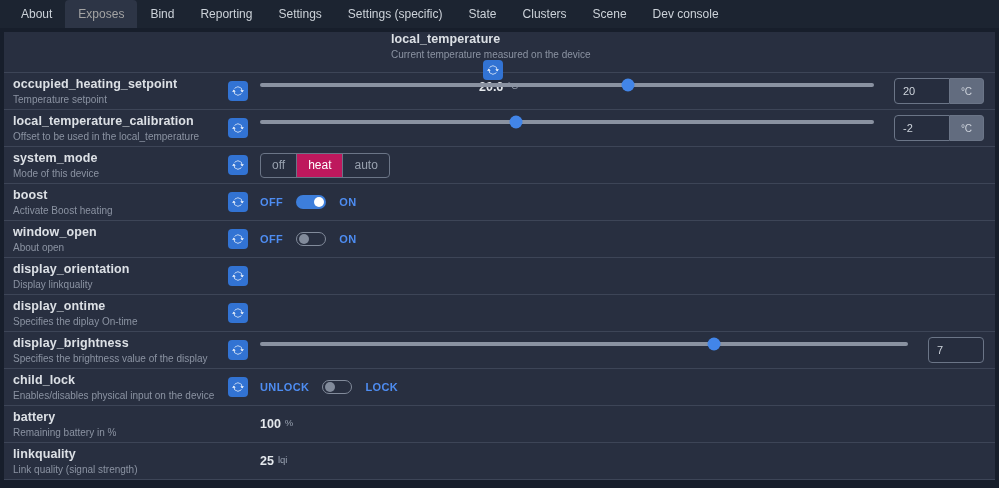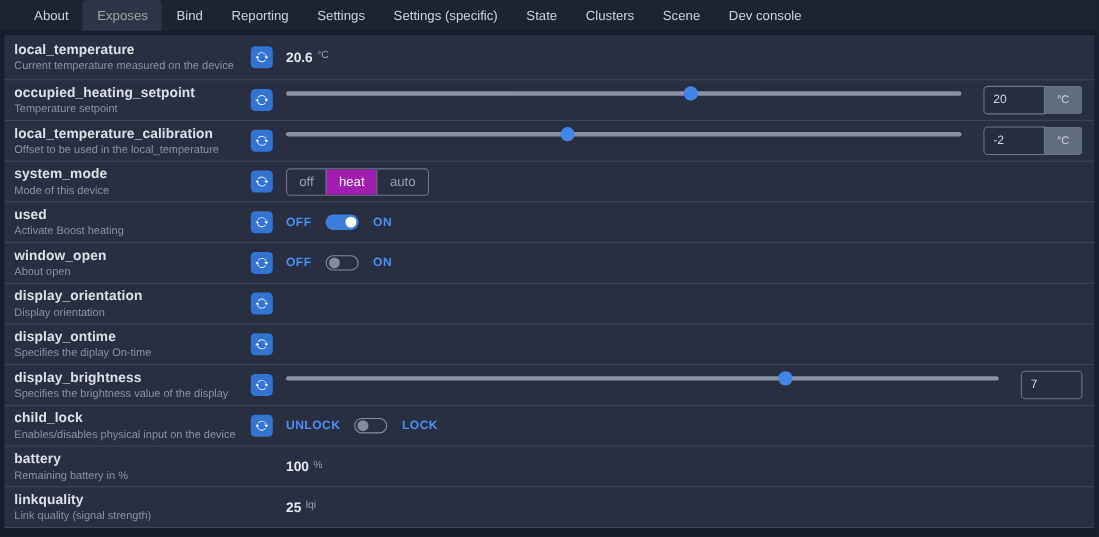--- a/index.html
+++ b/index.html
@@ -7,39 +7,39 @@
   body {
     width: 999px; height: 488px;
     background: #171e2b;
     font-family: "Liberation Sans", sans-serif;
     overflow: hidden;
     position: relative;
   }
   
   .navbar {
     height: 28px; background: #1c2431;
-    display: flex; align-items: stretch; padding-left: 18px;
+    display: flex; align-items: stretch; padding-left: 8px;
   }
   .tab {
     display: flex; align-items: center;
     padding: 0 13px; font-size: 12px; color: #ccd2d9; cursor: pointer;
     white-space: nowrap;
   }
   .tab.active { background: #2d3546; border-radius: 4px 4px 0 0; color: #a3a3a3; }
   
   .card {
     position: absolute; left: 4px; right: 4px; top: 32px; bottom: 8px;
     background: #282f40; overflow: hidden;
   }
   .row {
     height: 37px; display: flex; align-items: center;
     padding: 0 11px 0 9px;
     border-bottom: 1px solid #3d4557;
   }
-  .row:first-child { height: 41px; }
+  .row:first-child { height: 41px; flex-direction: column; }
   .left { width: 215px; flex: none; overflow: hidden; }
   .name { font-size: 12.5px; font-weight: 700; color: #dce0e5; letter-spacing: .1px; }
   .desc { font-size: 10px; color: #8b93a2; margin-top: 3px; white-space: nowrap; }
   .refresh {
     width: 20px; height: 20px; flex: none; margin-right: 12px;
     background: #3273d3; border: none; border-radius: 4px;
     display: flex; align-items: center; justify-content: center;
     cursor: pointer; padding: 0;
   }
   .refresh svg { width: 12px; height: 12px; fill: #fff; }
@@ -66,21 +66,21 @@
     display: flex; align-items: center; justify-content: center;
     font-size: 10px; color: #ced3dc;
   }
   
   .btn-group { display: flex; border: 1px solid #6b7587; border-radius: 4px; overflow: hidden; height: 25px; }
   .opt {
     background: transparent; border: none; color: #98a1af;
     font-size: 12px; padding: 0 11px; height: 100%; cursor: pointer; font-family: inherit;
   }
   .opt + .opt { border-left: 1px solid #6b7587; }
-  .opt.selected { background: #a21caf; color: #fff; }
+  .opt.selected { background: #be185d; color: #fff; }
   
   .toggle-wrap { display: flex; align-items: center; gap: 13px; }
   .toggle-label { font-size: 11px; font-weight: 700; color: #4e8df2; letter-spacing: .4px; cursor: pointer; }
   .switch { width: 30px; height: 14px; border-radius: 7px; position: relative; cursor: pointer; flex: none; }
   .switch.on { background: #3d7edb; }
   .switch.on .knob { position: absolute; right: 2px; top: 2px; width: 10px; height: 10px; border-radius: 50%; background: #fff; }
   .switch.off { border: 1px solid #828b9b; }
   .switch.off .knob { position: absolute; left: 2px; top: 1px; width: 10px; height: 10px; border-radius: 50%; background: #828b9b; }
 </style>
 </head>
@@ -173,21 +173,21 @@
       <div class="control">
         <div class="btn-group">
           <button class="opt">off</button>
           <button class="opt selected">heat</button>
           <button class="opt">auto</button>
         </div>
       </div>
     </div>
     <div class="row">
       <div class="left">
-        <div class="name">used</div>
+        <div class="name">boost</div>
         <div class="desc">Activate Boost heating</div>
       </div>
       <button class="refresh">
         <svg viewBox="0 0 16 16">
     <path d="M11.534 7h3.932a.25.25 0 0 1 .192.41l-1.966 2.36a.25.25 0 0 1-.384 0l-1.966-2.36a.25.25 0 0 1 .192-.41zm-11 2h3.932a.25.25 0 0 0 .192-.41L2.692 6.23a.25.25 0 0 0-.384 0L.342 8.59A.25.25 0 0 0 .534 9z"></path>
     <path d="M8 3c-1.552 0-2.94.707-3.857 1.818a.5.5 0 1 1-.771-.636A6.002 6.002 0 0 1 13.917 7H12.9A5.002 5.002 0 0 0 8 3zM3.1 9a5.002 5.002 0 0 0 8.757 2.182.5.5 0 1 1 .771.636A6.002 6.002 0 0 1 2.083 9H3.1z"></path>
   </svg>
       </button>
       <div class="control">
         <div class="toggle-wrap">
@@ -216,21 +216,21 @@
           <div class="switch off">
             <div class="knob"></div>
           </div>
           <span class="toggle-label">ON</span>
         </div>
       </div>
     </div>
     <div class="row">
       <div class="left">
         <div class="name">display_orientation</div>
-        <div class="desc">Display orientation</div>
+        <div class="desc">Display linkquality</div>
       </div>
       <button class="refresh">
         <svg viewBox="0 0 16 16">
     <path d="M11.534 7h3.932a.25.25 0 0 1 .192.41l-1.966 2.36a.25.25 0 0 1-.384 0l-1.966-2.36a.25.25 0 0 1 .192-.41zm-11 2h3.932a.25.25 0 0 0 .192-.41L2.692 6.23a.25.25 0 0 0-.384 0L.342 8.59A.25.25 0 0 0 .534 9z"></path>
     <path d="M8 3c-1.552 0-2.94.707-3.857 1.818a.5.5 0 1 1-.771-.636A6.002 6.002 0 0 1 13.917 7H12.9A5.002 5.002 0 0 0 8 3zM3.1 9a5.002 5.002 0 0 0 8.757 2.182.5.5 0 1 1 .771.636A6.002 6.002 0 0 1 2.083 9H3.1z"></path>
   </svg>
       </button>
     </div>
     <div class="row">
       <div class="left">

